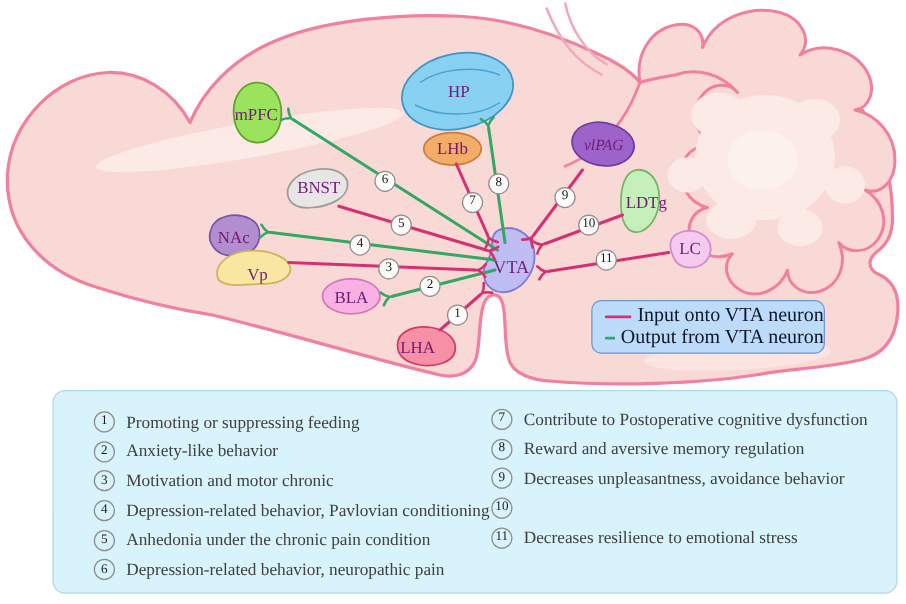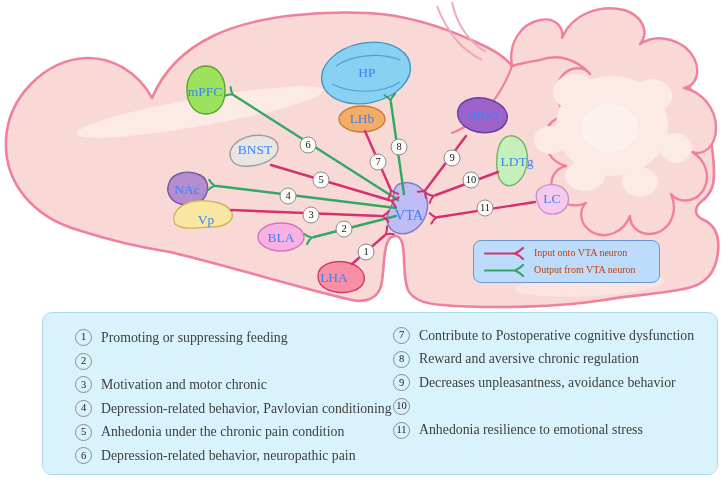--- a/index.html
+++ b/index.html
@@ -1,31 +1,31 @@
 <!DOCTYPE html>
 <html><head>
 <meta charset="utf-8">
 <style>
   html,body{margin:0;padding:0;background:#ffffff;}
   .stage{position:relative;width:725px;height:483px;background:#ffffff;overflow:hidden;
          font-family:"Liberation Serif","DejaVu Serif",serif;}
   .stage svg.brainsvg{position:absolute;left:0;top:0;}
-  .rlabel{position:absolute;transform:translate(-50%,-50%);font-size:13.5px;color:#3b82f6;
+  .rlabel{position:absolute;transform:translate(-50%,-50%);font-size:13.5px;color:#701a75;
           white-space:nowrap;line-height:1;}
   .rlabel.big{font-size:14.5px;}
   .rlabel.small{font-size:12.5px;font-style:italic;}
   .numcirc{position:absolute;transform:translate(-50%,-50%);width:17px;height:17px;border-radius:50%;
            background:#fdfcfa;border:1px solid #8d8d8d;display:flex;align-items:center;justify-content:center;
            font-size:10.5px;color:#1a1a1a;box-sizing:border-box;line-height:1;}
   .vtalegend{position:absolute;left:473px;top:240px;width:187px;height:43px;background:#bddcfb;
              border:1.6px solid #6b97d3;border-radius:8px;box-sizing:border-box;
              display:flex;flex-direction:column;justify-content:center;gap:3px;padding-left:9px;}
   .vtalegend .lrow{display:flex;align-items:center;gap:5px;height:14px;}
   .vtalegend .lrow svg{display:block;}
-  .vtalegend .ltext{font-size:10px;color:#c2410c;line-height:1;white-space:nowrap;}
+  .vtalegend .ltext{font-size:16px;color:#0f172a;line-height:1;white-space:nowrap;}
   .listbox{position:absolute;left:42px;top:312px;width:676px;height:163px;background:#d8f3fb;
            border:1.6px solid #aed7e9;border-radius:10px;box-sizing:border-box;}
   .col{position:absolute;top:0;display:flex;flex-direction:column;}
   .col.left{left:32px;padding-top:16px;}
   .col.right{left:350px;padding-top:14px;}
   .lirow{display:flex;align-items:center;gap:9px;height:17px;margin-bottom:6.7px;}
   .lirow .lnum{flex:0 0 auto;width:17px;height:17px;border-radius:50%;border:1px solid #8d8d8d;
                display:flex;align-items:center;justify-content:center;font-size:10.5px;color:#1a1a1a;
                box-sizing:border-box;line-height:1;background:transparent;}
   .lirow .ltxt{font-size:13.8px;color:#404040;white-space:nowrap;line-height:1;}
@@ -155,20 +155,21 @@
   </div>
 
   <div class="listbox">
     <div class="col left">
       <div class="lirow">
         <span class="lnum">1</span>
         <span class="ltxt">Promoting or suppressing feeding</span>
       </div>
       <div class="lirow">
         <span class="lnum">2</span>
+        <span class="ltxt">Anxiety-like behavior</span>
       </div>
       <div class="lirow">
         <span class="lnum">3</span>
         <span class="ltxt">Motivation and motor chronic</span>
       </div>
       <div class="lirow">
         <span class="lnum">4</span>
         <span class="ltxt">Depression-related behavior, Pavlovian conditioning</span>
       </div>
       <div class="lirow">
@@ -180,29 +181,29 @@
         <span class="ltxt">Depression-related behavior, neuropathic pain</span>
       </div>
     </div>
     <div class="col right">
       <div class="lirow">
         <span class="lnum">7</span>
         <span class="ltxt">Contribute to Postoperative cognitive dysfunction</span>
       </div>
       <div class="lirow">
         <span class="lnum">8</span>
-        <span class="ltxt">Reward and aversive chronic regulation</span>
+        <span class="ltxt">Reward and aversive memory regulation</span>
       </div>
       <div class="lirow">
         <span class="lnum">9</span>
         <span class="ltxt">Decreases unpleasantness, avoidance behavior</span>
       </div>
       <div class="lirow">
         <span class="lnum">10</span>
       </div>
       <div class="lirow">
         <span class="lnum">11</span>
-        <span class="ltxt">Anhedonia resilience to emotional stress</span>
+        <span class="ltxt">Decreases resilience to emotional stress</span>
       </div>
     </div>
   </div>
 
 </div>
 
 </body></html>

